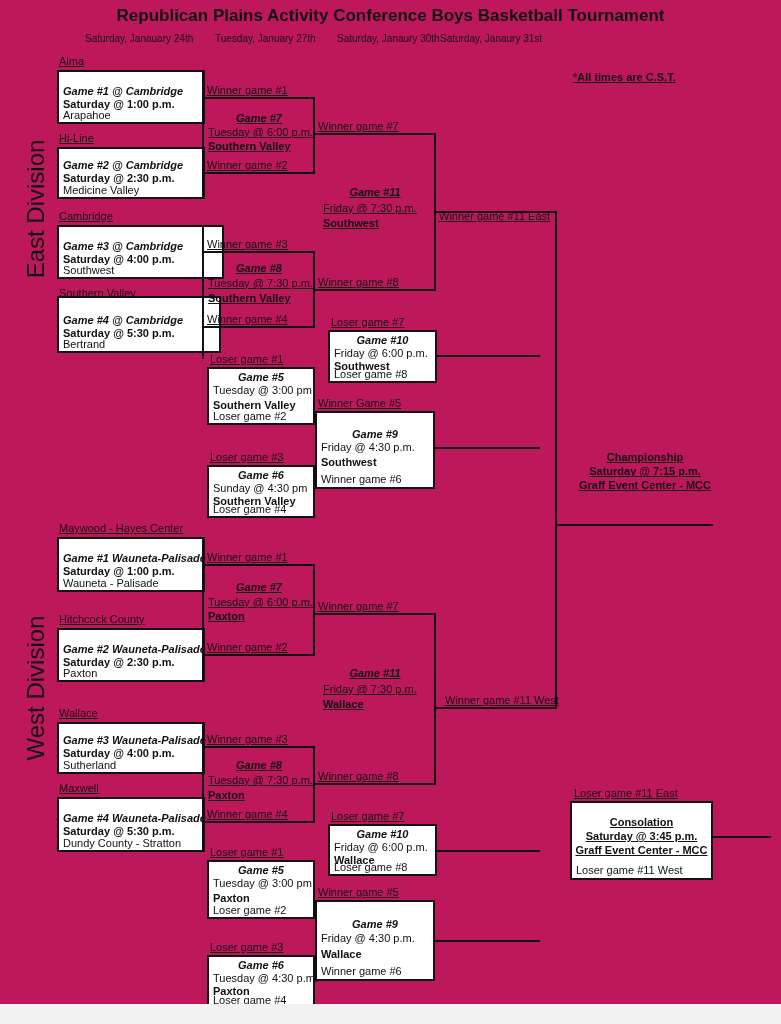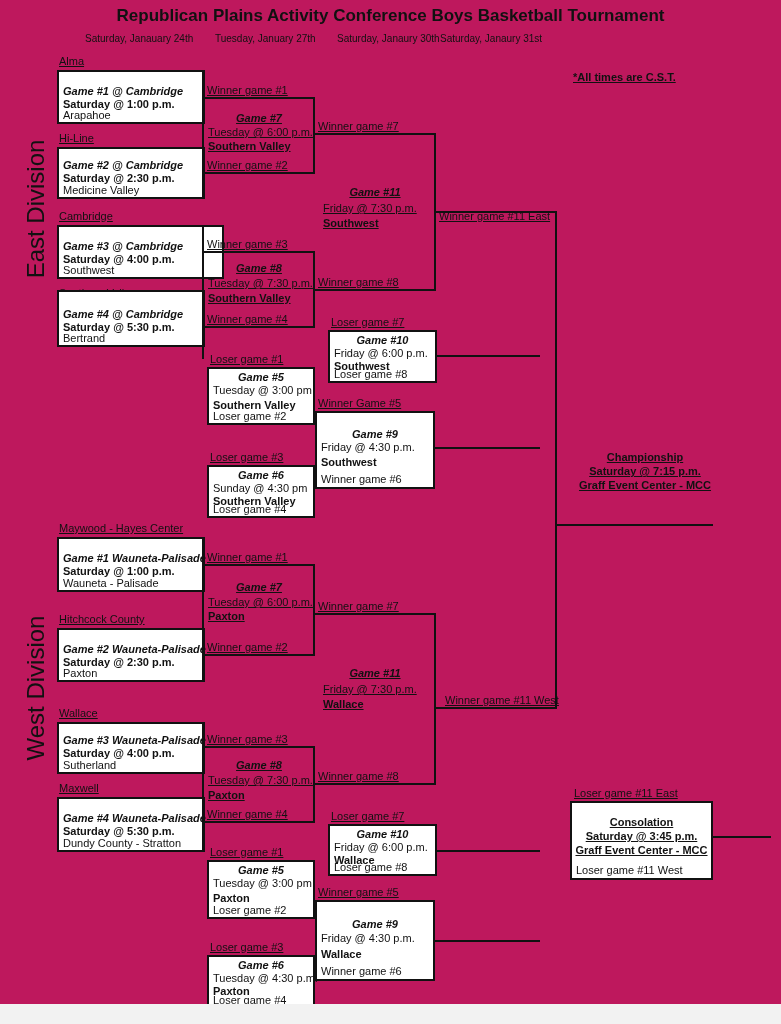--- a/index.html
+++ b/index.html
@@ -52,21 +52,21 @@
     <div class="gm" style="top:23px;">Saturday @ 2:30 p.m.</div>
     <div class="tm">Medicine Valley</div>
   </div>
   <div class="t" style="left:59px;top:210px;">Cambridge</div>
   <div class="box" style="left:57px;top:225px;width:167px;height:54px;">
     <div class="gt">Game #3 @ Cambridge</div>
     <div class="gm">Saturday @ 4:00 p.m.</div>
     <div class="tm">Southwest</div>
   </div>
   <div class="t" style="left:59px;top:287px;">Southern Valley</div>
-  <div class="box" style="left:57px;top:290px;width:148px;height:57px;">
+  <div class="box" style="left:57px;top:296px;width:164px;height:57px;">
     <div class="gt" style="top:16px;">Game #4 @ Cambridge</div>
     <div class="gm" style="top:29px;">Saturday @ 5:30 p.m.</div>
     <div class="tm">Bertrand</div>
   </div>
 
   <div class="vl" style="left:202px;top:70px;height:129px;"></div>
   <div class="vl" style="left:202px;top:225px;height:134px;"></div>
   <div class="t" style="left:207px;top:84px;">Winner game #1</div>
   <div class="hl" style="left:203px;top:97px;width:112px;"></div>
   <div class="t" style="left:207px;top:159px;">Winner game #2</div>

